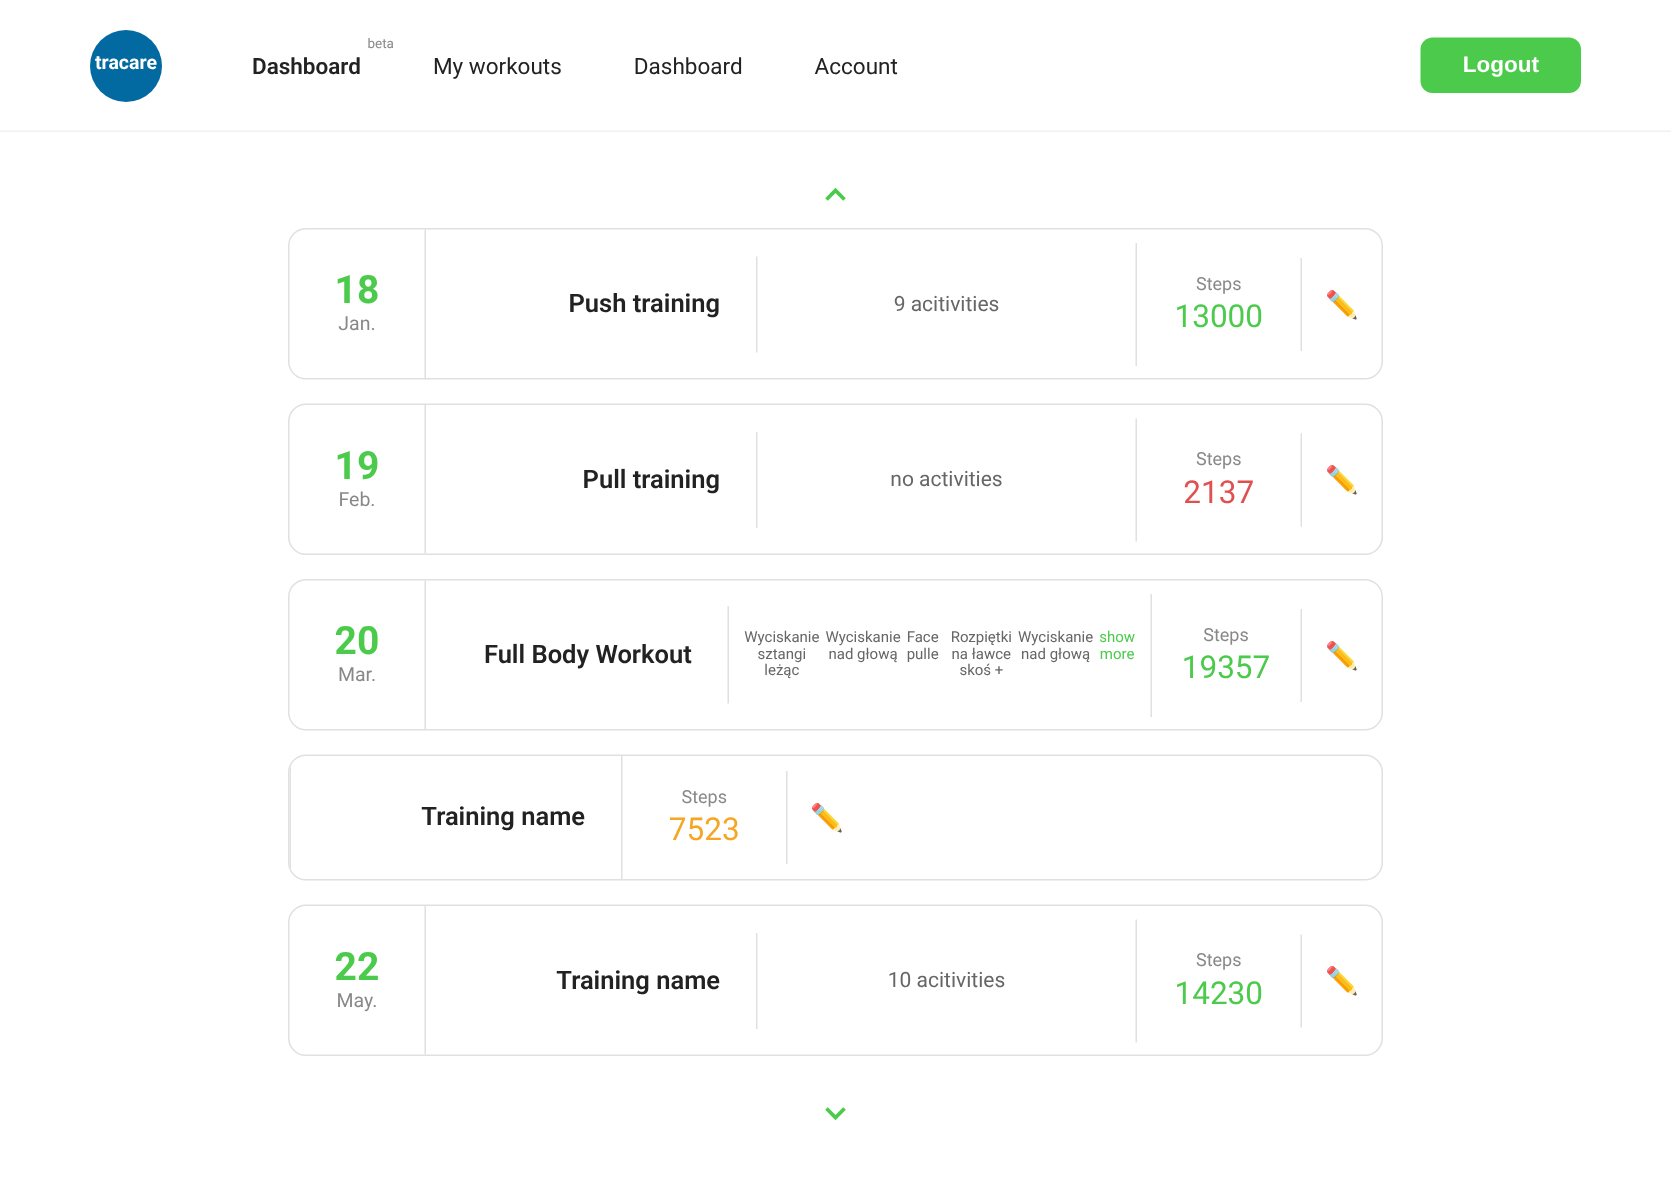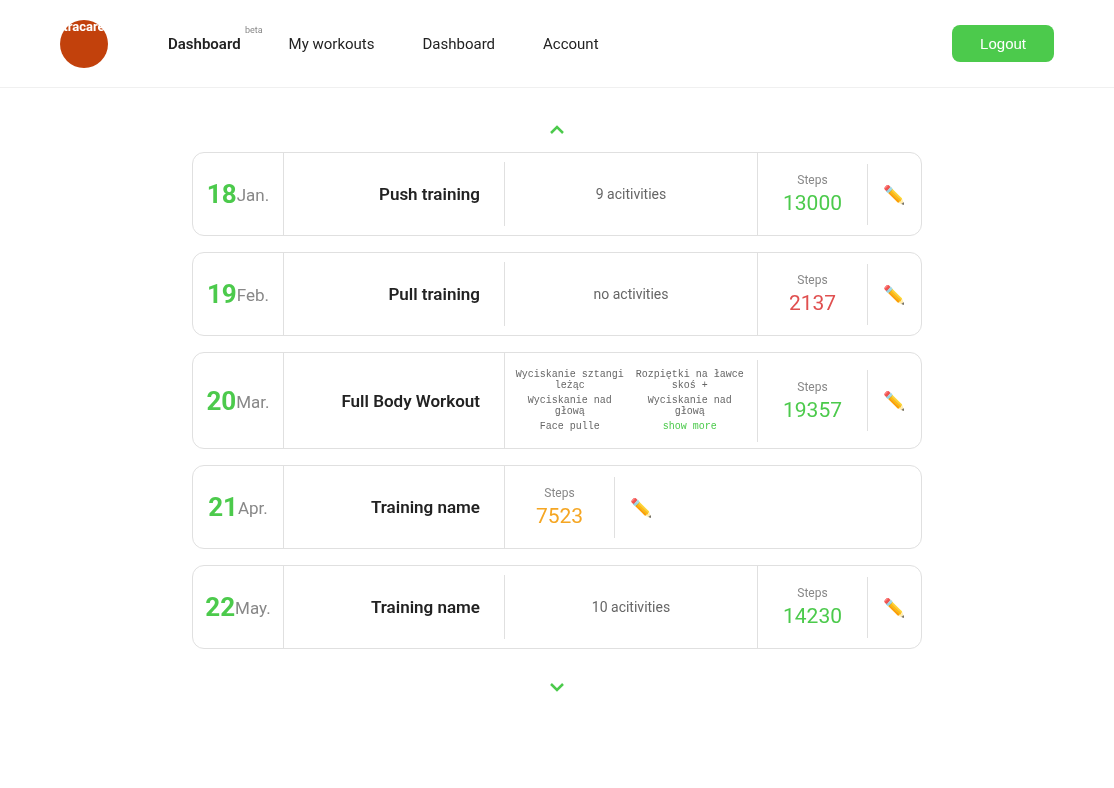--- a/index.html
+++ b/index.html
@@ -13,23 +13,23 @@
     
     nav {
       display: flex;
       align-items: center;
       padding: 0 60px;
       height: 88px;
       border-bottom: 1px solid #f0f0f0;
     }
     .logo-circle {
       width: 48px; height: 48px;
-      background: #c2410c;
+      background: #0369a1;
       border-radius: 50%;
-      display: flex; justify-content: center;
+      display: flex; align-items: center; justify-content: center;
       color: #fff;
       font-weight: 700;
       font-size: 13px;
       flex-shrink: 0;
       margin-right: 60px;
       line-height: 1.1;
       text-align: center;
     }
     .nav-links {
       display: flex;
@@ -53,21 +53,21 @@
       font-weight: 400;
     }
     .nav-logout {
       background: #4cca4c;
       color: #fff;
       border: none;
       border-radius: 8px;
       padding: 10px 28px;
       font-size: 15px;
       cursor: pointer;
-      font-weight: 400;
+      font-weight: 700;
     }
 
     
     .main {
       max-width: 730px;
       margin: 0 auto;
       padding: 20px 0 40px;
     }
 
     
@@ -96,33 +96,33 @@
       align-items: center;
       margin-bottom: 16px;
       overflow: hidden;
       background: #fff;
     }
 
     .card-date {
       width: 90px;
       min-width: 90px;
       display: flex;
-      flex-direction: row;
+      flex-direction: column;
       align-items: center;
       justify-content: center;
       padding: 28px 10px;
     }
     .card-date-num {
       font-size: 26px;
       font-weight: 700;
       color: #4cca4c;
       line-height: 1;
     }
     .card-date-month {
-      font-size: 17px;
+      font-size: 13px;
       color: #888;
       margin-top: 2px;
     }
 
     .card-divider {
       width: 1px;
       background: #e0e0e0;
       align-self: stretch;
     }
 
@@ -160,26 +160,25 @@
       flex: 1;
       padding: 16px 10px;
       display: flex;
       align-items: center;
       justify-content: center;
       border-left: 1px solid #e0e0e0;
       gap: 8px;
     }
     .detail-col {
       display: flex;
-      flex-direction: column;
+      flex-direction: row;
       gap: 4px;
       font-size: 10px;
       color: #666;
       text-align: center;
-      font-family: Liberation Mono, monospace;
     }
     .show-more {
       color: #4cca4c;
       cursor: pointer;
       font-size: 10px;
     }
 
     .card-steps {
       width: 110px;
       min-width: 100px;
@@ -316,24 +315,20 @@
 
     <div class="card-steps">
       <span class="steps-label">Steps</span>
       <span class="steps-value steps-green">19357</span>
     </div>
     <div class="card-edit">
       <span class="edit-icon">✏️</span>
     </div>
   </div>
       <div class="workout-card">
-    <div class="card-date">
-      <span class="card-date-num">21</span>
-      <span class="card-date-month">Apr.</span>
-    </div>
     <div class="card-divider"></div>
     <div class="card-name">
       <span class="card-name-text">Training name</span>
     </div>
 
 
     <div class="card-steps">
       <span class="steps-label">Steps</span>
       <span class="steps-value steps-orange">7523</span>
     </div>

